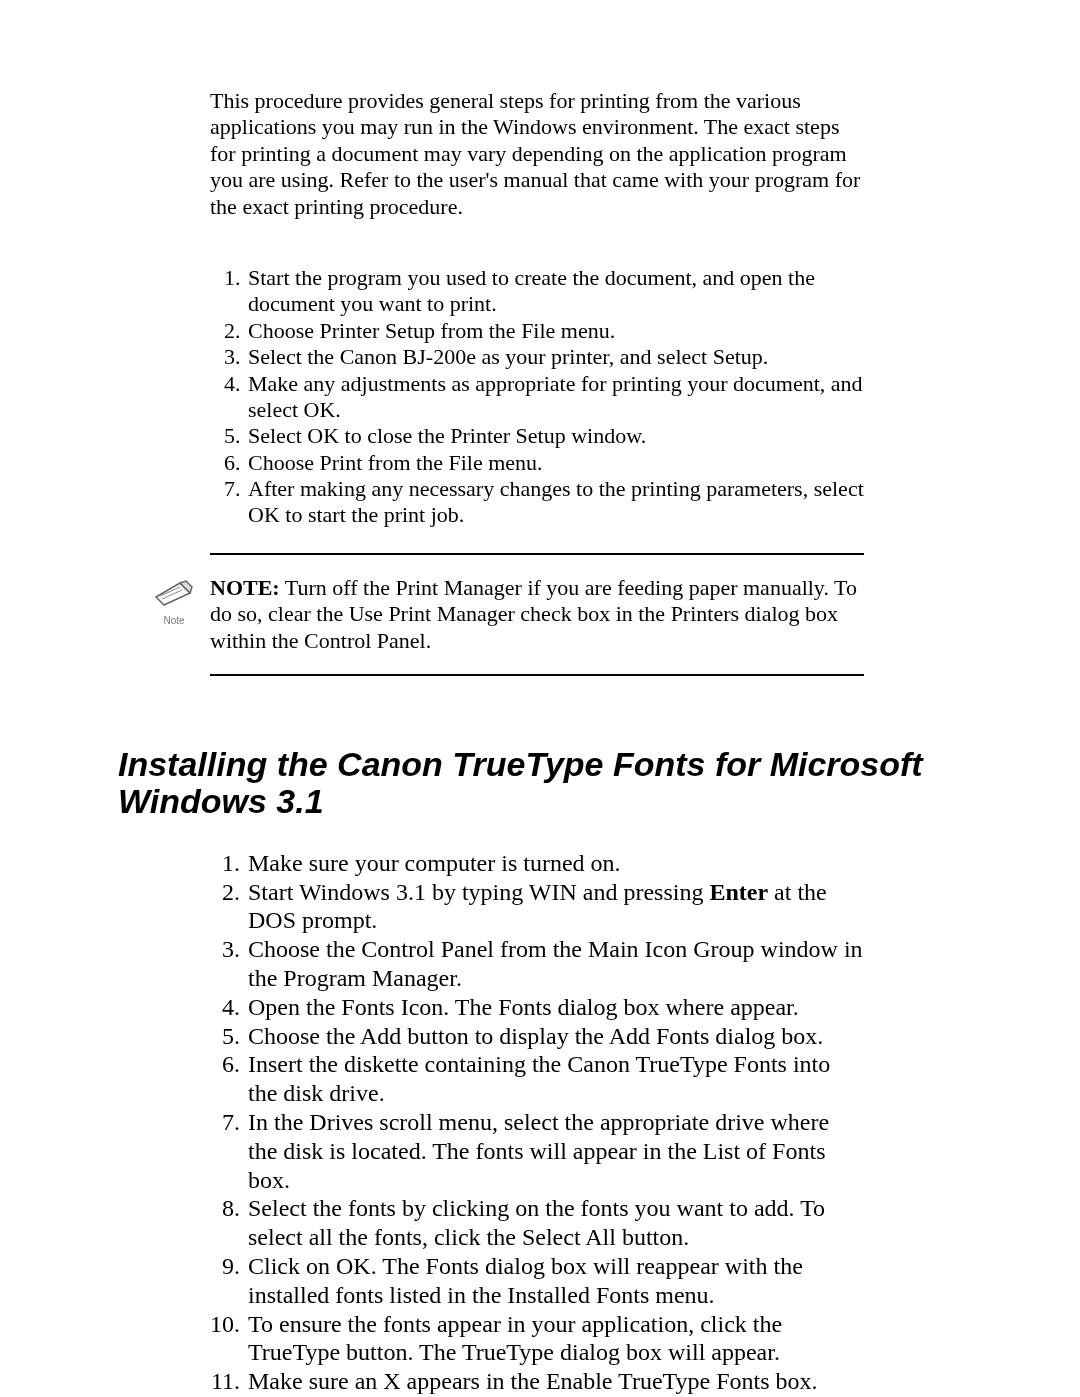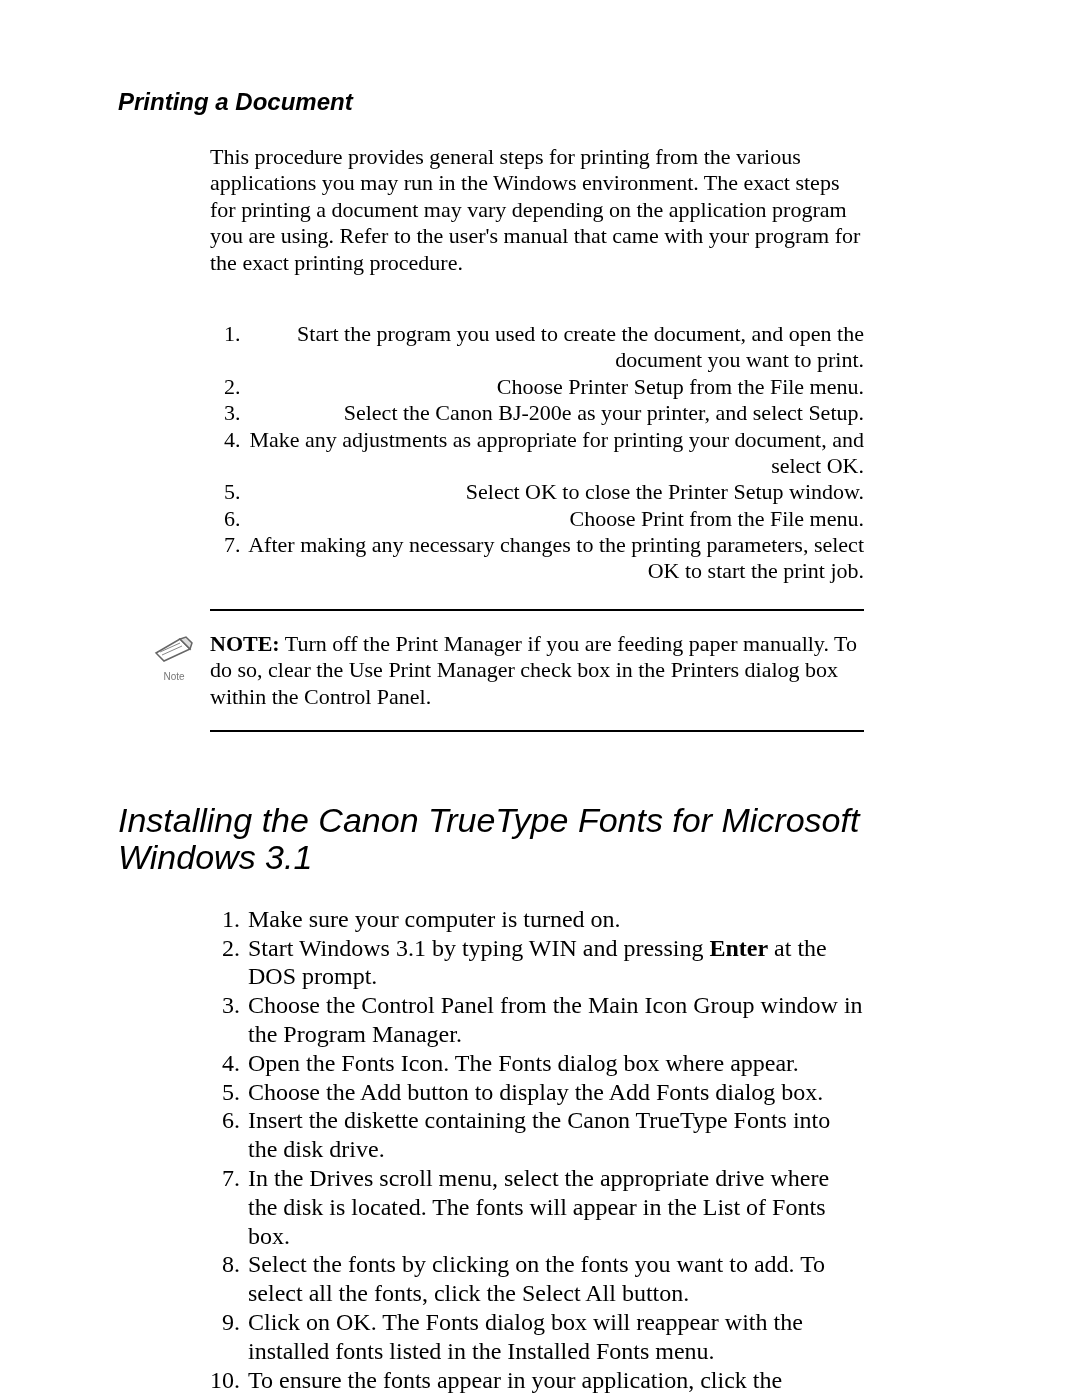--- a/index.html
+++ b/index.html
@@ -30,21 +30,20 @@
   .intro {
     font-size: 22px;
     line-height: 1.2;
     margin: 0 0 45px 0;
   }
   ol.steps {
     font-size: 22px;
     line-height: 1.2;
     margin: 0 0 24px 0;
     padding-left: 36px;
-    text-align: right;
   }
   ol.steps li {
     padding-left: 2px;
     margin: 0;
   }
   .rule {
     border: none;
     border-top: 2px solid #000000;
     margin: 20px 0 20px 92px;
     margin-right: 98px;
@@ -69,42 +68,41 @@
     margin-top: 8px;
   }
   .note-text {
     font-size: 22px;
     line-height: 1.2;
     margin-right: 98px;
   }
   .big-heading {
     font-family: Arial, Helvetica, sans-serif;
     font-style: italic;
-    font-weight: normal;
+    font-weight: bold;
     font-size: 34px;
     line-height: 1.1;
     margin: 70px 0 28px 0;
   }
   ol.steps2 {
     font-size: 24px;
     line-height: 1.2;
     margin: 0 0 0 0;
     padding-left: 36px;
   }
   ol.steps2 li {
     padding-left: 2px;
     margin: 0;
   }
 </style>
 </head>
 <body>
 
 <div class="page">
 
-  <h3 class="subheading">Printing a Document</h3>
 
   <div class="indent-block">
     <p class="intro">This procedure provides general steps for printing from the various applications you may run in the Windows environment. The exact steps for printing a document may vary depending on the application program you are using. Refer to the user's manual that came with your program for the exact printing procedure.</p>
 
     <ol class="steps">
       <li>Start the program you used to create the document, and open the document you want to print.</li>
       <li>Choose Printer Setup from the File menu.</li>
       <li>Select the Canon BJ-200e as your printer, and select Setup.</li>
       <li>Make any adjustments as appropriate for printing your document, and select OK.</li>
       <li>Select OK to close the Printer Setup window.</li>

